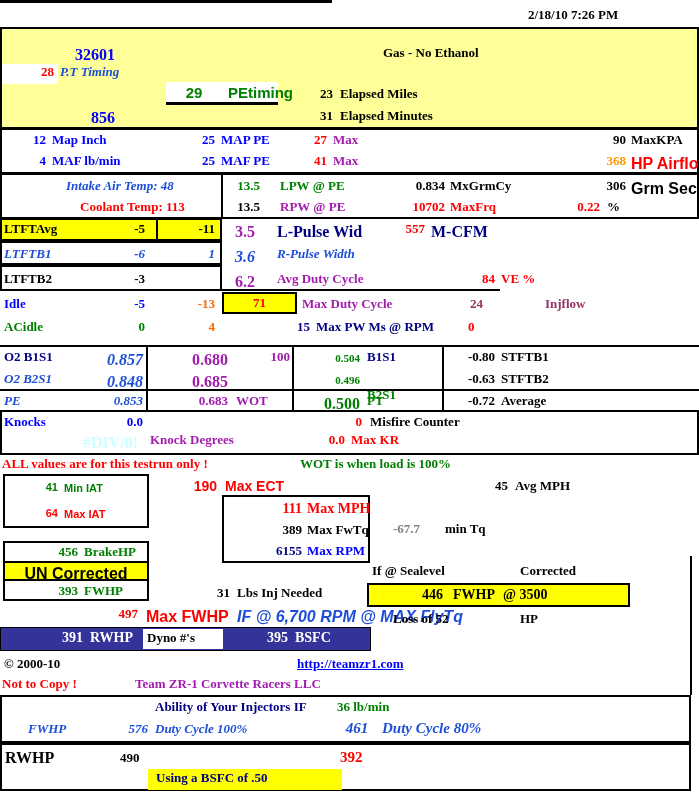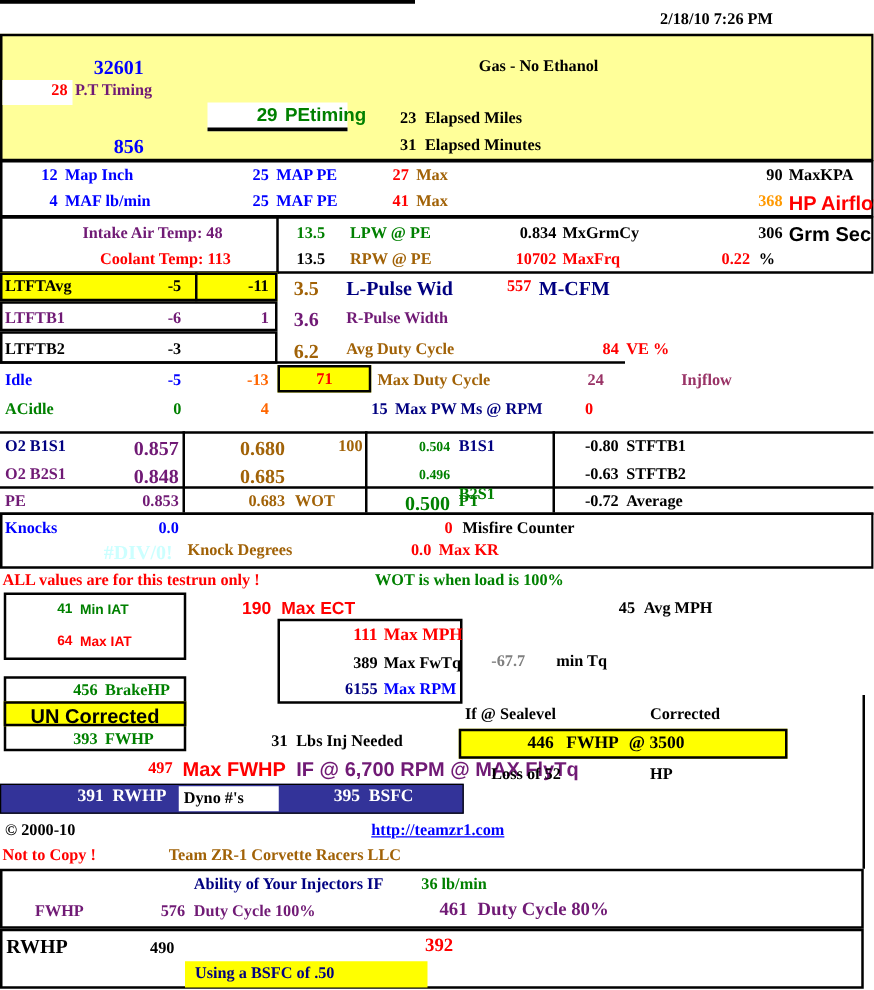--- a/index.html
+++ b/index.html
@@ -3,23 +3,23 @@
 <meta charset="utf-8">
 <style>
   html,body{margin:0;padding:0;background:#fff;}
   #sheet{position:relative;width:699px;height:792px;background:#ffffff;overflow:hidden;
          font-family:"Liberation Serif",serif;}
   .t{position:absolute;font-family:"Liberation Serif",serif;font-weight:bold;font-size:13px;
      line-height:1.15;white-space:nowrap;color:#000;}
   .r{text-align:right;}
   .c{text-align:center;}
   .sans{font-family:"Liberation Sans",sans-serif;}
-  .sz11{font-size:11px;} .sz12{font-size:16px;} .sz14{font-size:14px;} .sz15{font-size:15px;} .sz16{font-size:16px;}
+  .sz11{font-size:11px;} .sz12{font-size:16px;} .sz14{font-size:14px;} .sz15{font-size:15px;text-align:center;} .sz16{font-size:16px;}
   .red{color:#ff0000;} .blue{color:#0000ff;} .navy{color:#000080;} .green{color:#008000;}
-  .brown{color:#701a75;} .dred{color:#a16207;} .orange{color:#ff9900;} .orange2{color:#ff6600;}
+  .brown{color:#1d4ed8;font-style:italic;} .dred{color:#a21caf;} .orange{color:#ff9900;} .orange2{color:#ff6600;}
   .plum{color:#993366;} .gray{color:#808080;} .white{color:#ffffff;} .cyanpale{color:#ccffff;}
   .box{position:absolute;box-sizing:border-box;border:2px solid #000;}
   .fill{position:absolute;}
   .hline{position:absolute;height:2px;background:#000;}
   .vline{position:absolute;width:2px;background:#000;}
   a.link{color:#0000ff;text-decoration:underline;cursor:pointer;}
 </style>
 </head>
 <body>
 

